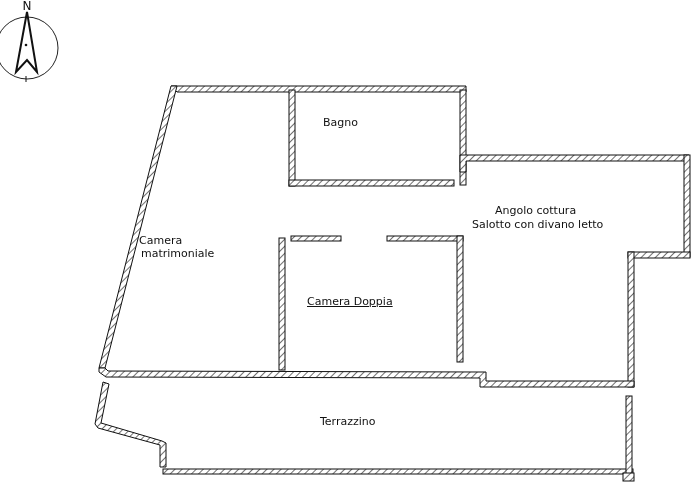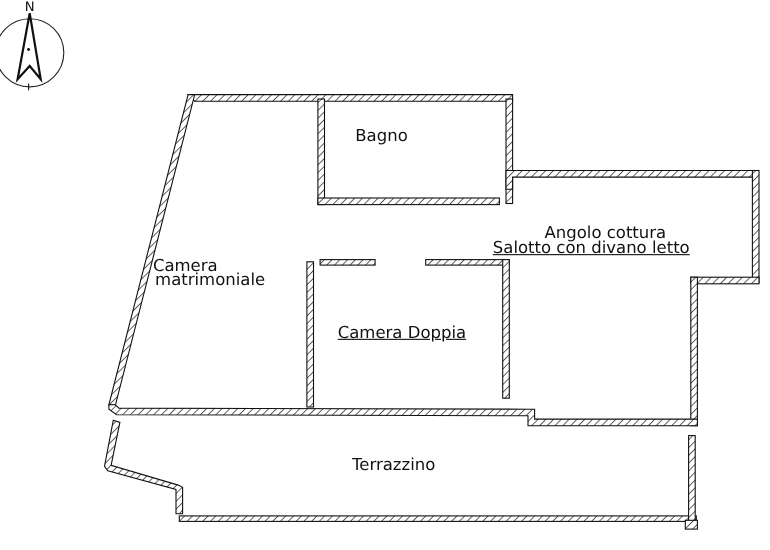--- a/index.html
+++ b/index.html
@@ -1,18 +1,18 @@
 <!DOCTYPE html>
 <html><head>
 <meta charset="utf-8">
 <style>
   html,body{margin:0;padding:0;background:#fff;}
   #stage{position:relative;width:700px;height:500px;overflow:hidden;background:#fff;font-family:"DejaVu Sans","Liberation Sans",sans-serif;}
   svg{position:absolute;left:0;top:0;}
-  .label{position:absolute;font-size:15px;color:#111;text-align:center;white-space:nowrap;line-height:14px;}
+  .label{position:absolute;font-size:11px;color:#111;text-align:center;white-space:nowrap;line-height:14px;}
 </style>
 </head>
 <body>
 
 <div id="stage">
 <svg width="700" height="500" viewBox="0 0 700 500">
   <defs>
     <pattern id="hatch" patternUnits="userSpaceOnUse" width="5" height="5" patternTransform="rotate(45)">
       <rect width="5" height="5" fill="#fff"></rect>
       <line x1="0" y1="0" x2="0" y2="5" stroke="#333" stroke-width="1.4"></line>
@@ -59,16 +59,16 @@
     <rect x="163" y="469" width="470" height="5"></rect>
     <rect x="626" y="396" width="6" height="78"></rect>
     <rect x="623" y="473" width="11" height="8"></rect>
   </g>
 </svg>
 
 <div class="label" style="left:323px;top:116px;">Bagno</div>
 <div class="label" style="left:139px;top:234px;">Camera</div>
 <div class="label" style="left:141px;top:231px;margin-top:16px;">matrimoniale</div>
 <div class="label" style="left:495px;top:204px;text-align:right;">Angolo cottura</div>
-<div class="label" style="left:448px;top:218px;text-decoration:underline;">Salotto con divano letto</div>
+<div class="label" style="left:472px;top:218px;">Salotto con divano letto</div>
 <div class="label" style="left:307px;top:295px;text-decoration:underline;">Camera Doppia</div>
 <div class="label" style="left:320px;top:415px;">Terrazzino</div>
 </div>
 
 </body></html>

